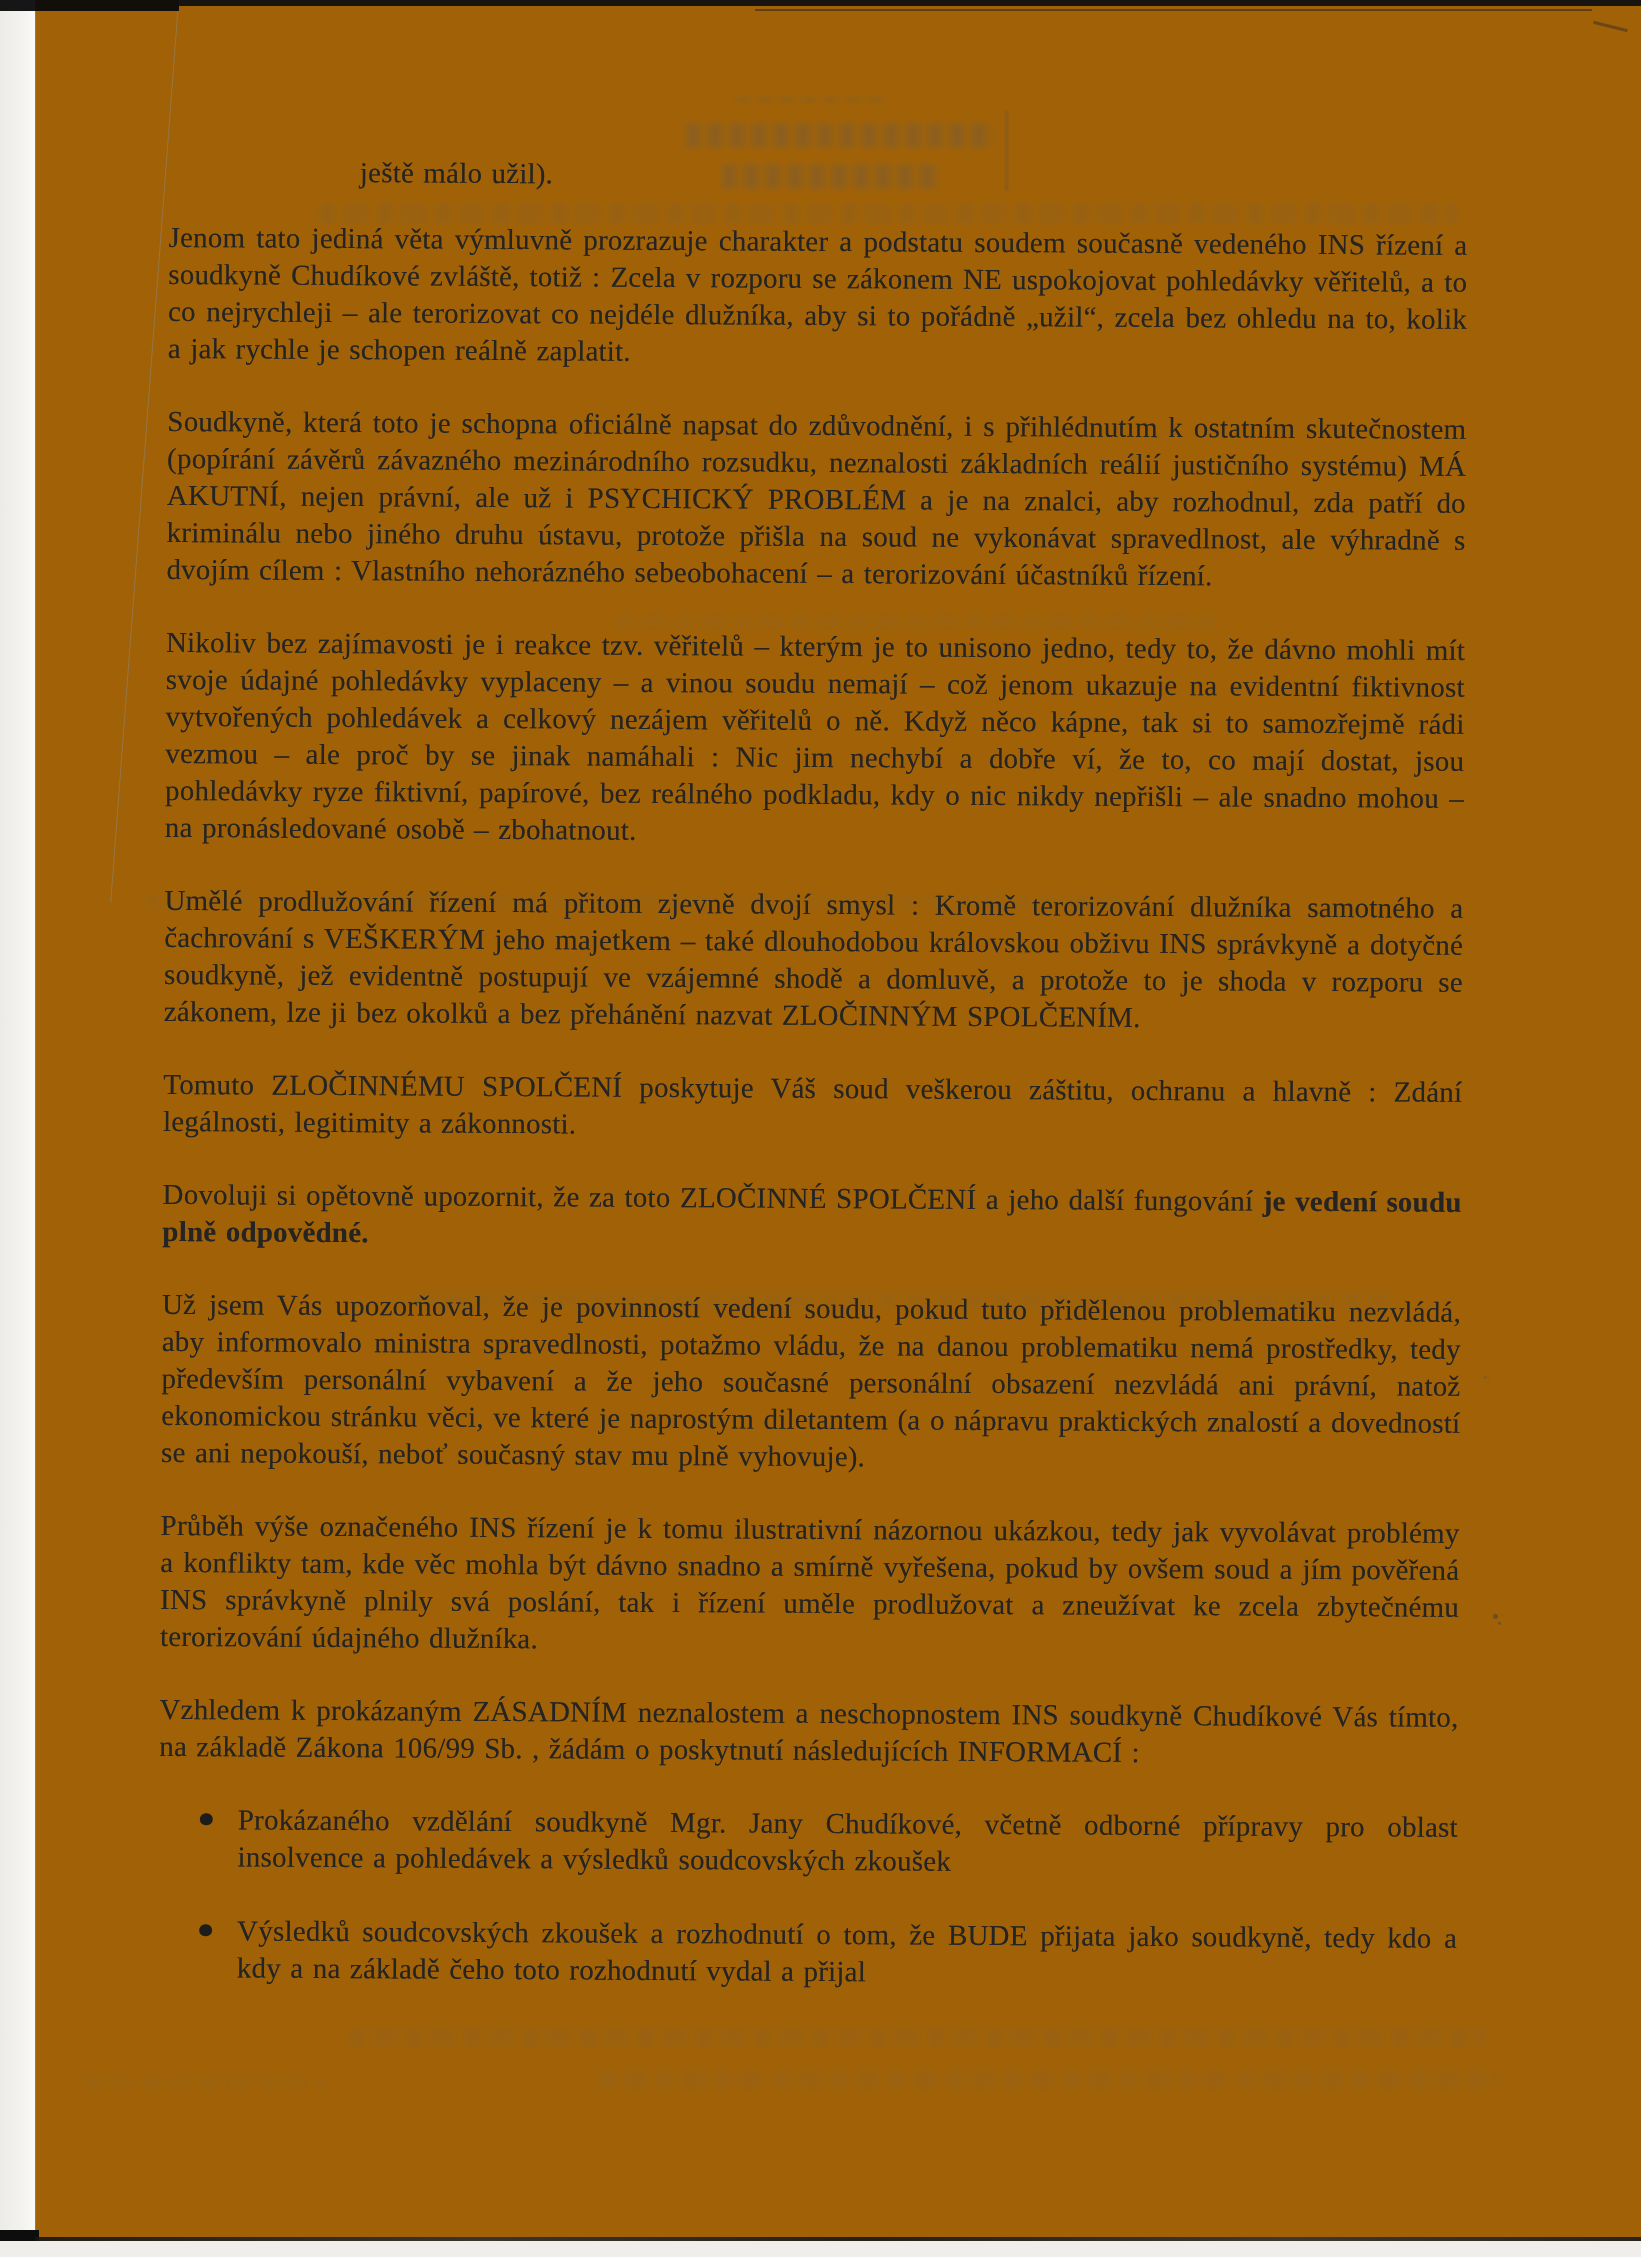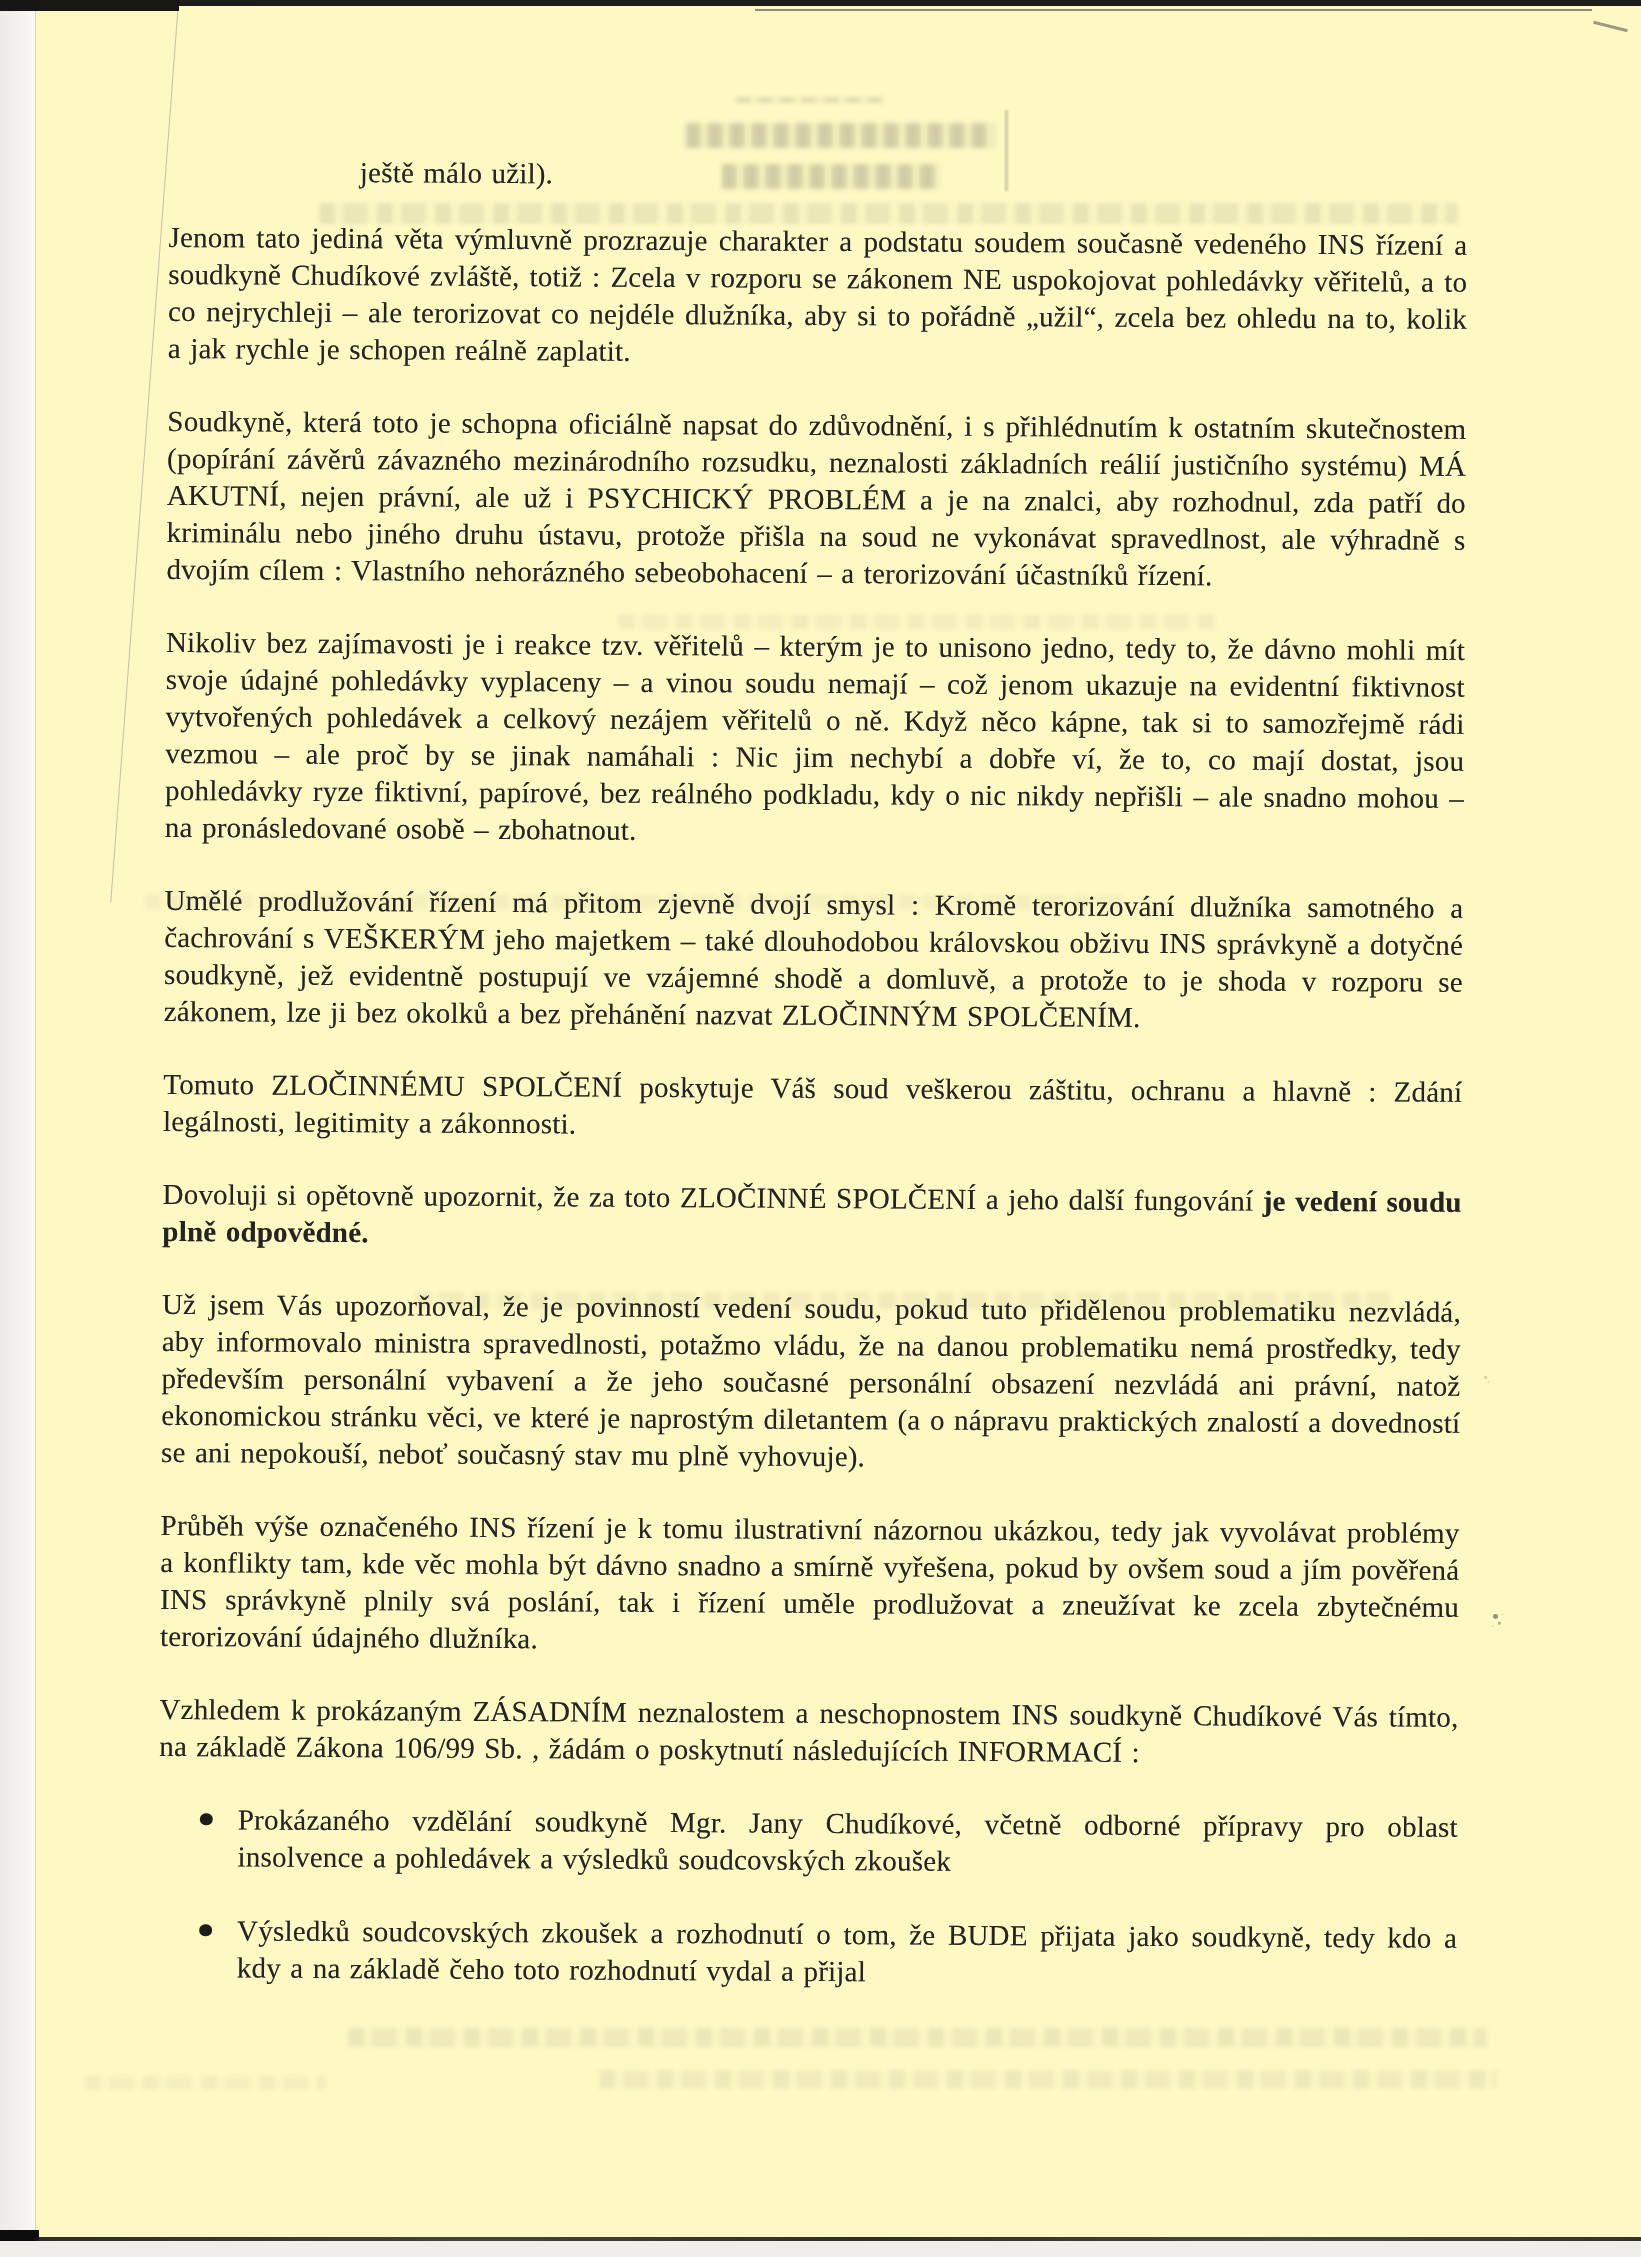--- a/index.html
+++ b/index.html
@@ -1,21 +1,21 @@
 <!DOCTYPE html>
 <html lang="cs"><head>
 <meta charset="utf-8">
 <style>
   html,body{margin:0;padding:0;}
   body{
     width:1641px;height:2257px;position:relative;overflow:hidden;
     background:#ffffff;
     font-family:"Liberation Serif","DejaVu Serif",serif;
   }
-  .page{position:absolute;inset:0;background:#fef9c3;}
+  .page{position:absolute;inset:0;background:#a16207;}
 
   
   .left-band{position:absolute;left:0;top:0;width:35px;height:100%;
     background:linear-gradient(90deg,#edebe7 0%,#f4f2ef 60%,#faf9f7 100%);}
   .left-vline{position:absolute;left:35px;top:0;width:1px;height:100%;background:rgba(160,155,148,.38);}
   .left-diagonal{position:absolute;left:179px;top:-11.6px;width:1px;height:917px;
     background:rgba(140,138,134,.5);transform:rotate(4.3deg);transform-origin:top left;}
   .top-edge{position:absolute;top:0;left:0;width:100%;height:5.8px;background:#111;opacity:.95;}
   .top-edge::after{content:"";position:absolute;left:0;top:0;width:179px;height:10.6px;background:#0b0b0b;}
   .top-edge2{position:absolute;top:8.7px;left:46%;width:51%;height:1.9px;background:rgba(30,30,30,.5);}

